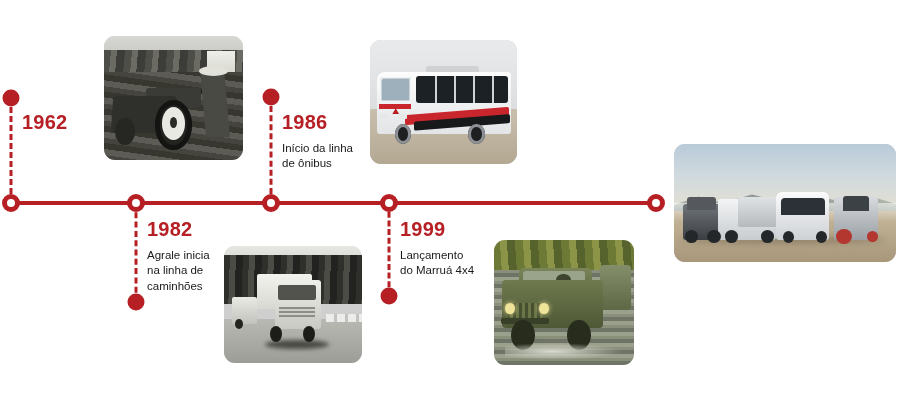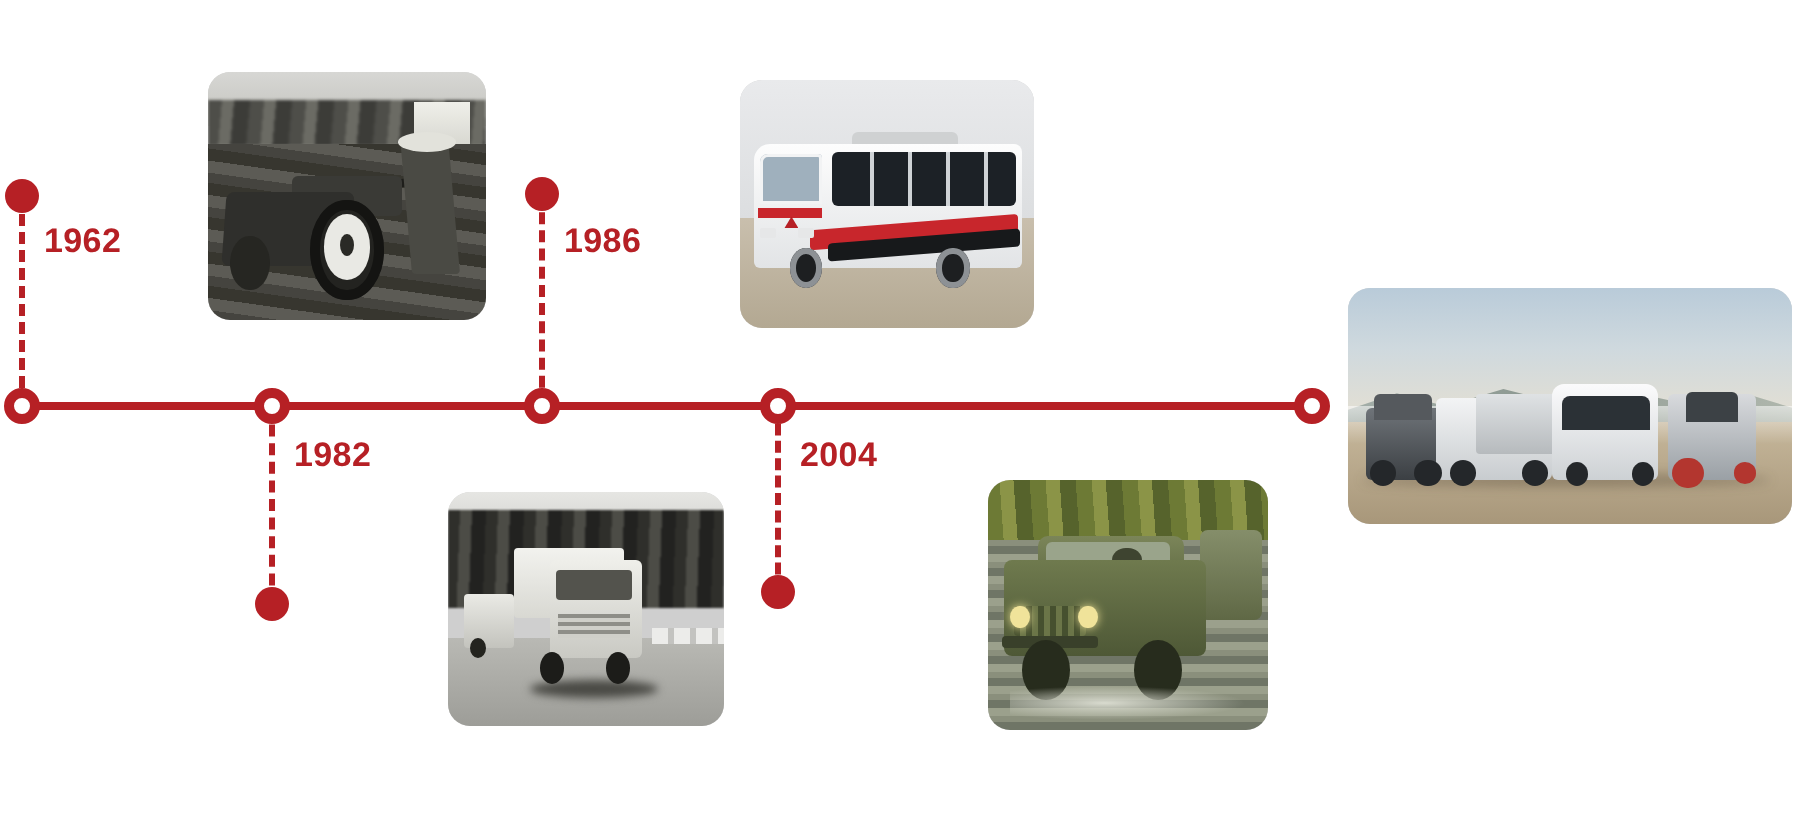--- a/index.html
+++ b/index.html
@@ -26,21 +26,21 @@
     background:#b62025;transform:translate(-50%,-50%);
   }
   .dash-v{
     position:absolute;width:0;border-left:3px dashed #b62025;
     transform:translateX(-50%);
   }
 
   
   .tl-block{position:absolute;}
   .tl-year{
-    font-size:17px;font-weight:bold;color:#b62025;
+    font-size:20px;font-weight:bold;color:#b62025;
     letter-spacing:.2px;line-height:1;margin:0 0 9px 0;white-space:nowrap;
   }
   .tl-desc{
     font-size:11.5px;color:#1a1a1a;line-height:1.33;
     white-space:pre-line;margin:0;
   }
 
   
   .photo{
     position:absolute;border-radius:11px;overflow:hidden;
@@ -326,23 +326,30 @@
   <div class="dot-solid" style="left:136px;top:302px;"></div>
   <div class="dot-solid" style="left:271px;top:97px;"></div>
   <div class="dot-solid" style="left:389px;top:296px;"></div>
 
   <div class="tl-block" style="left:22px;top:112px;width:96px;">
     <div class="tl-year">1962</div>
   </div>
 
   <div class="tl-block" style="left:147px;top:219px;width:100px;">
     <div class="tl-year">1982</div>
+    <div class="tl-desc">Agrale inicia
+na linha de
+caminhões</div>
   </div>
 
   <div class="tl-block" style="left:282px;top:112px;width:100px;">
     <div class="tl-year">1986</div>
+    <div class="tl-desc">Início da linha
+de ônibus</div>
   </div>
 
   <div class="tl-block" style="left:400px;top:219px;width:108px;">
-    <div class="tl-year">2004</div>
+    <div class="tl-year">1999</div>
+    <div class="tl-desc">Lançamento
+do Marruá 4x4</div>
   </div>
 
 </div>
 
 </body></html>

